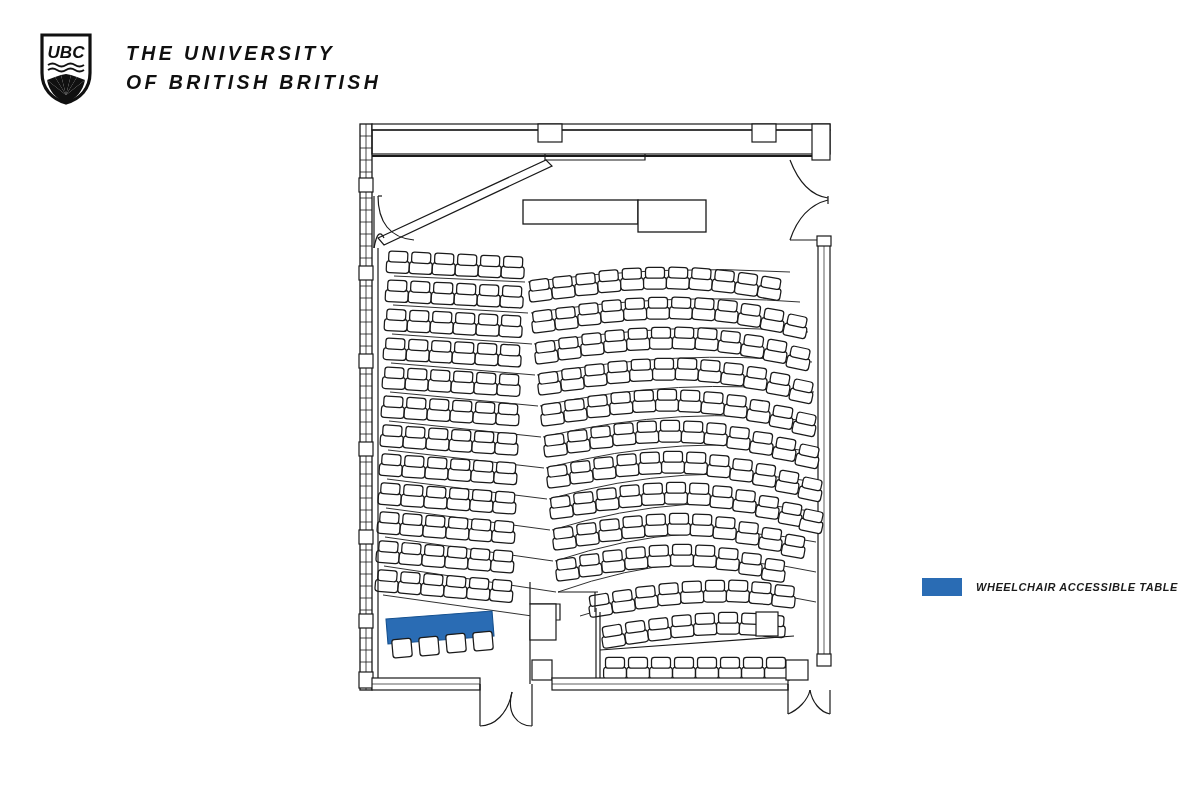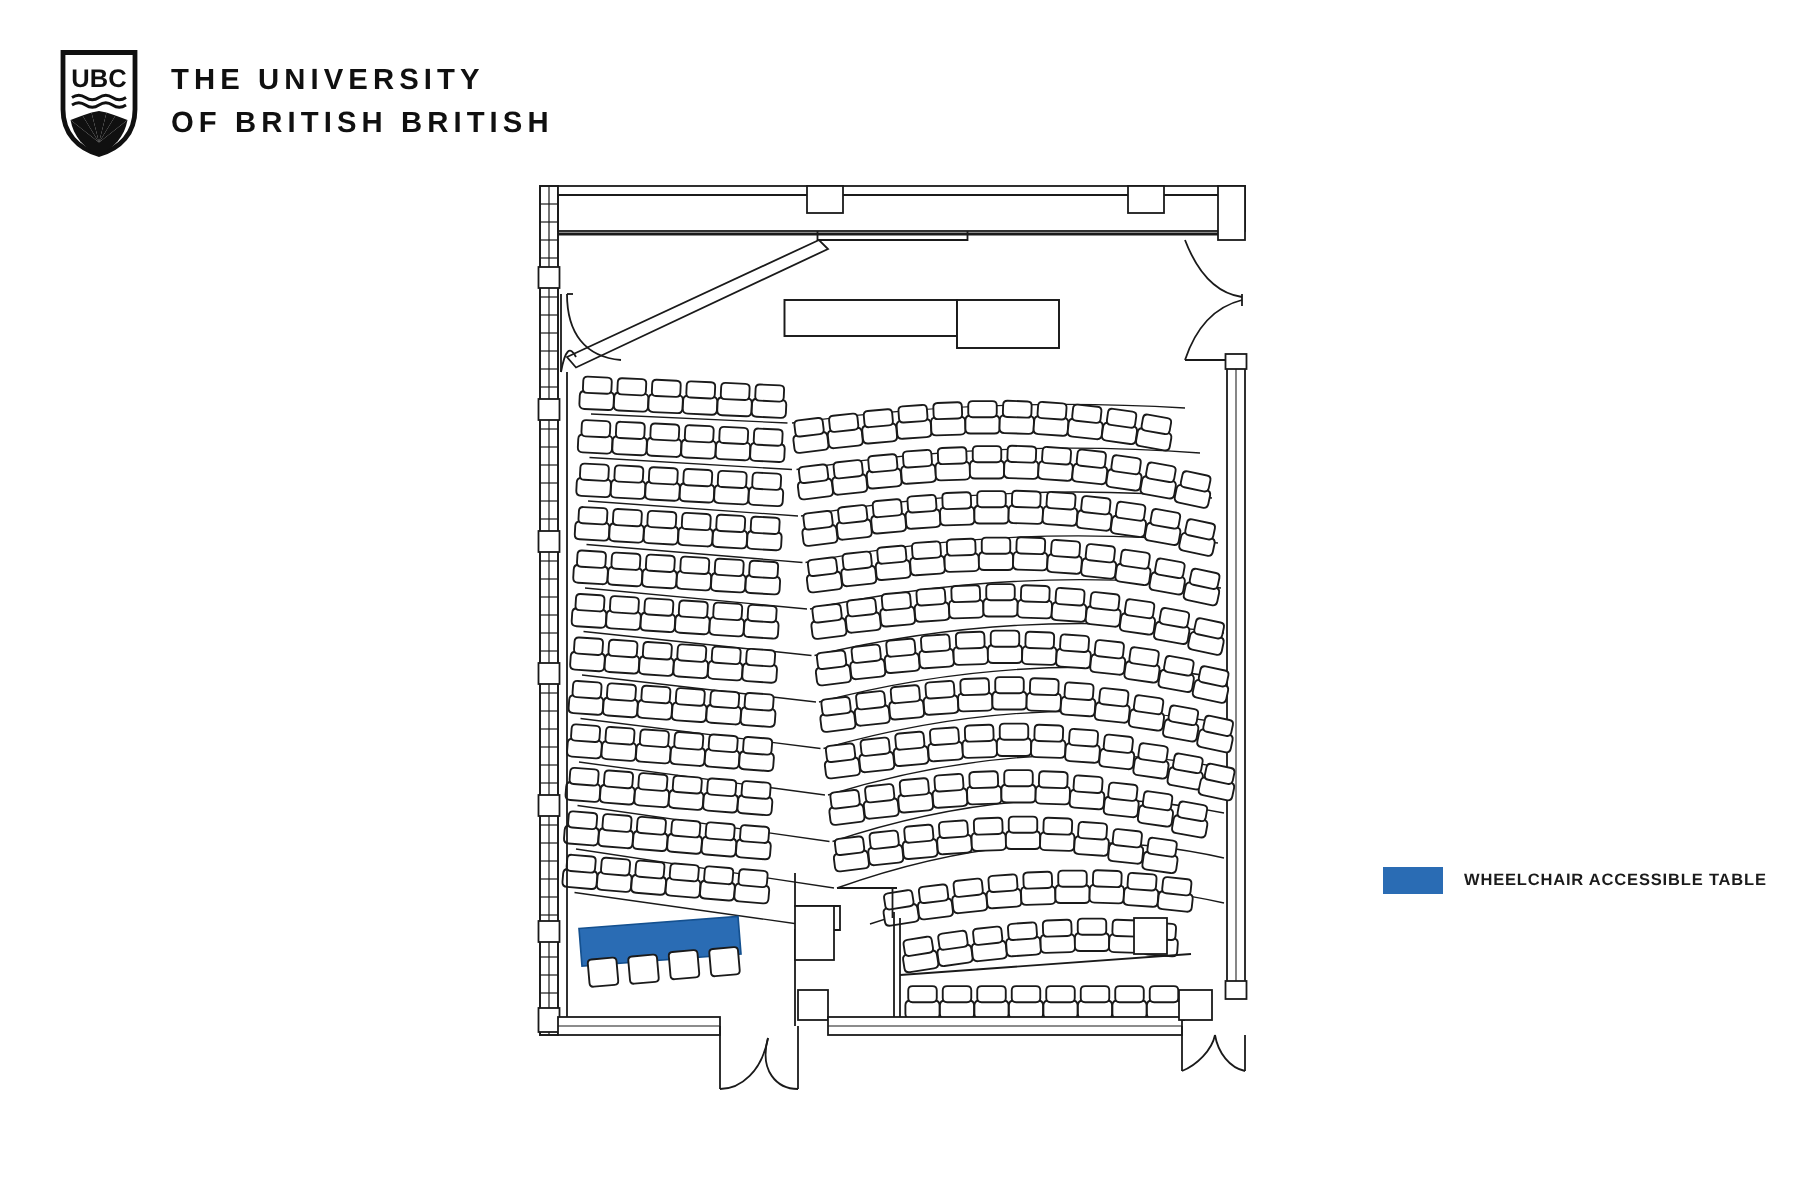--- a/index.html
+++ b/index.html
@@ -8,50 +8,50 @@
     width:1200px;height:800px;
     background:#ffffff;
     font-family:"Liberation Sans", sans-serif;
     overflow:hidden;
     position:relative;
   }
   .page{position:relative;width:1200px;height:800px;}
 
   
   .header{
-    position:absolute;left:0;top:0;width:1008px;height:120px;
+    position:absolute;left:0;top:0;width:1008px;height:120px;font-style:italic;
   }
   .brand{
     position:absolute;left:40px;top:33px;
     display:flex;align-items:flex-start;
   }
   .shield{width:52px;height:72px;display:block;}
   .wordmark{
-    margin-left:22px;
+    margin-left:34px;
     display:flex;flex-direction:column;justify-content:center;
     padding-top:6px;
   }
   .wordmark .line{
     font-size:19.5px;
     font-weight:bold;
     letter-spacing:3.4px;
     color:#101010;
     line-height:29px;
     white-space:nowrap;
   }
   .room-title{
     position:absolute;right:38px;top:38px;
     font-size:30px;font-weight:bold;color:#0b0b0b;
     letter-spacing:0.4px;white-space:nowrap;
   }
 
   
   .legend{
     position:absolute;left:922px;top:578px;
-    display:flex;align-items:center;
+    display:flex;align-items:center;font-style:italic;
   }
   .legend-swatch{
     width:40px;height:18px;background:#2a6cb4;display:block;
   }
   .legend-label{
     margin-left:14px;
     font-size:11px;font-weight:bold;letter-spacing:0.55px;
     color:#1b1b1b;white-space:nowrap;
   }
 

